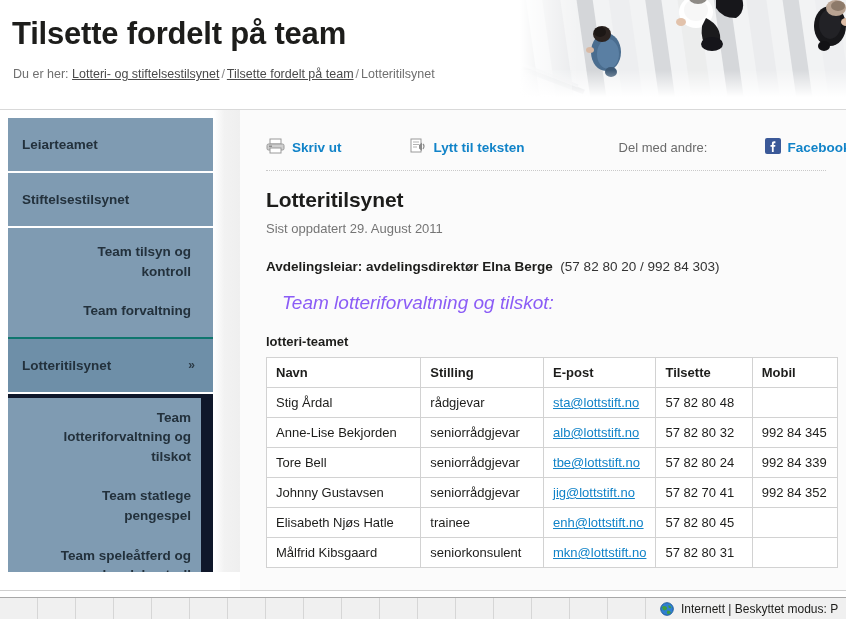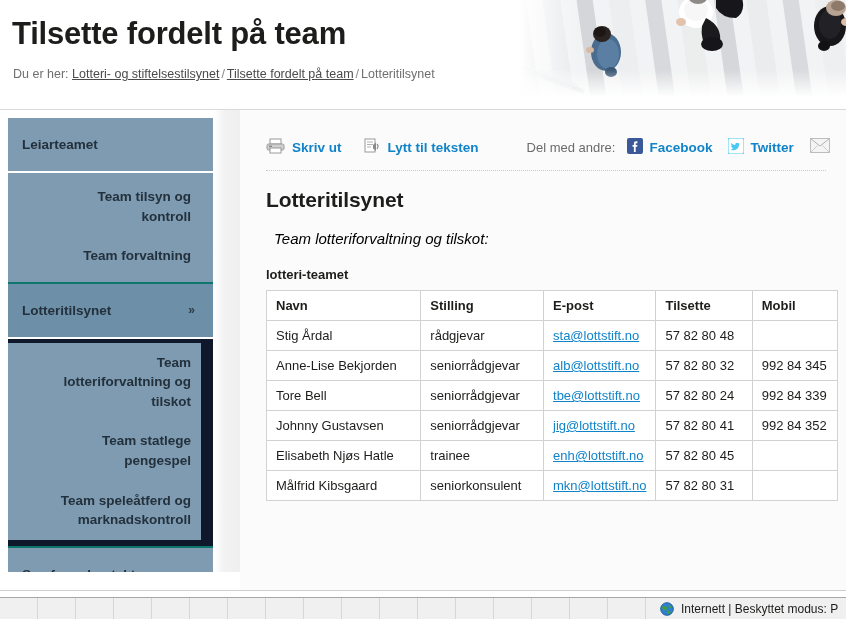--- a/index.html
+++ b/index.html
@@ -144,20 +144,21 @@
     position: relative;
     padding: 22px 18px 0 26px;
   }
 
   .toolbar {
     position: relative;
     height: 30px;
     display: flex;
     align-items: center;
     white-space: nowrap;
+    gap: 46px;
   }
   .tool-link {
     display: inline-flex;
     align-items: center;
     color: #1183c8;
     font-size: 13.5px;
     font-weight: bold;
     text-decoration: none;
     cursor: pointer;
   }
@@ -203,24 +204,24 @@
     color: #757575;
   }
   .lead {
     margin: 23px 0 0 0;
     font-size: 13.5px;
     color: #1d1d1b;
   }
   .lead b { font-weight: bold; }
   .lead .phone { font-weight: normal; color: #333; }
   .team-line {
-    margin: 18px 0 0 8px;
-    font-size: 15px;
+    margin: 18px 0 0 16px;
+    font-size: 19px;
     font-style: italic;
-    color: #000000;
+    color: #8b5cf6;
   }
   .table-caption {
     margin: 20px 0 8px 0;
     font-size: 13px;
     font-weight: bold;
     color: #1d1d1b;
   }
 
   table.staff {
     border-collapse: collapse;
@@ -396,20 +397,23 @@
     <div class="header-rule"></div>
   </div>
 
   <div class="body-area">
 
     <nav class="sidebar">
       <div class="nav-item level1">
         <span>Leiarteamet</span>
       </div>
 
+      <div class="nav-item level1">
+        <span>Stiftelsestilsynet</span>
+      </div>
 
       <div class="nav-group">
         <div class="nav-item level2">
           <span>Team tilsyn og kontroll</span>
         </div>
         <div class="nav-item level2">
           <span>Team forvaltning</span>
         </div>
       </div>
 
@@ -498,21 +502,25 @@
                 <path d="M1 14 L7.5 7.5 M19 14 L12.5 7.5" fill="none" stroke="#cccccc" stroke-width="1"></path>
               </svg>
             </span>
           </a>
         </div>
 
         <div class="dotted-rule"></div>
 
         <h1 class="page-title">Lotteritilsynet</h1>
 
-
+        <div class="updated">Sist oppdatert 29. August 2011</div>
+
+        <p class="lead">
+          <b>Avdelingsleiar: avdelingsdirektør Elna Berge</b><span class="phone">&nbsp;&nbsp;</span><span class="phone">(57 82 80 20 / 992 84 303)</span>
+        </p>
 
         <p class="team-line">Team lotteriforvaltning og tilskot:</p>
 
         <div class="table-caption">lotteri-teamet</div>
 
         <table class="staff">
           <colgroup>
             <col class="c-navn">
               <col class="c-stilling">
               <col class="c-epost">
@@ -547,21 +555,21 @@
               <td>Tore Bell</td>
               <td>seniorrådgjevar</td>
               <td><a href="#">tbe@lottstift.no</a></td>
               <td>57 82 80 24</td>
               <td>992 84 339</td>
             </tr>
             <tr>
               <td>Johnny Gustavsen</td>
               <td>seniorrådgjevar</td>
               <td><a href="#">jig@lottstift.no</a></td>
-              <td>57 82 80 41</td>
+              <td>57 82 70 41</td>
               <td>992 84 352</td>
             </tr>
             <tr>
               <td>Elisabeth Njøs Hatle</td>
               <td>trainee</td>
               <td><a href="#">enh@lottstift.no</a></td>
               <td>57 82 80 45</td>
               <td></td>
             </tr>
             <tr>

